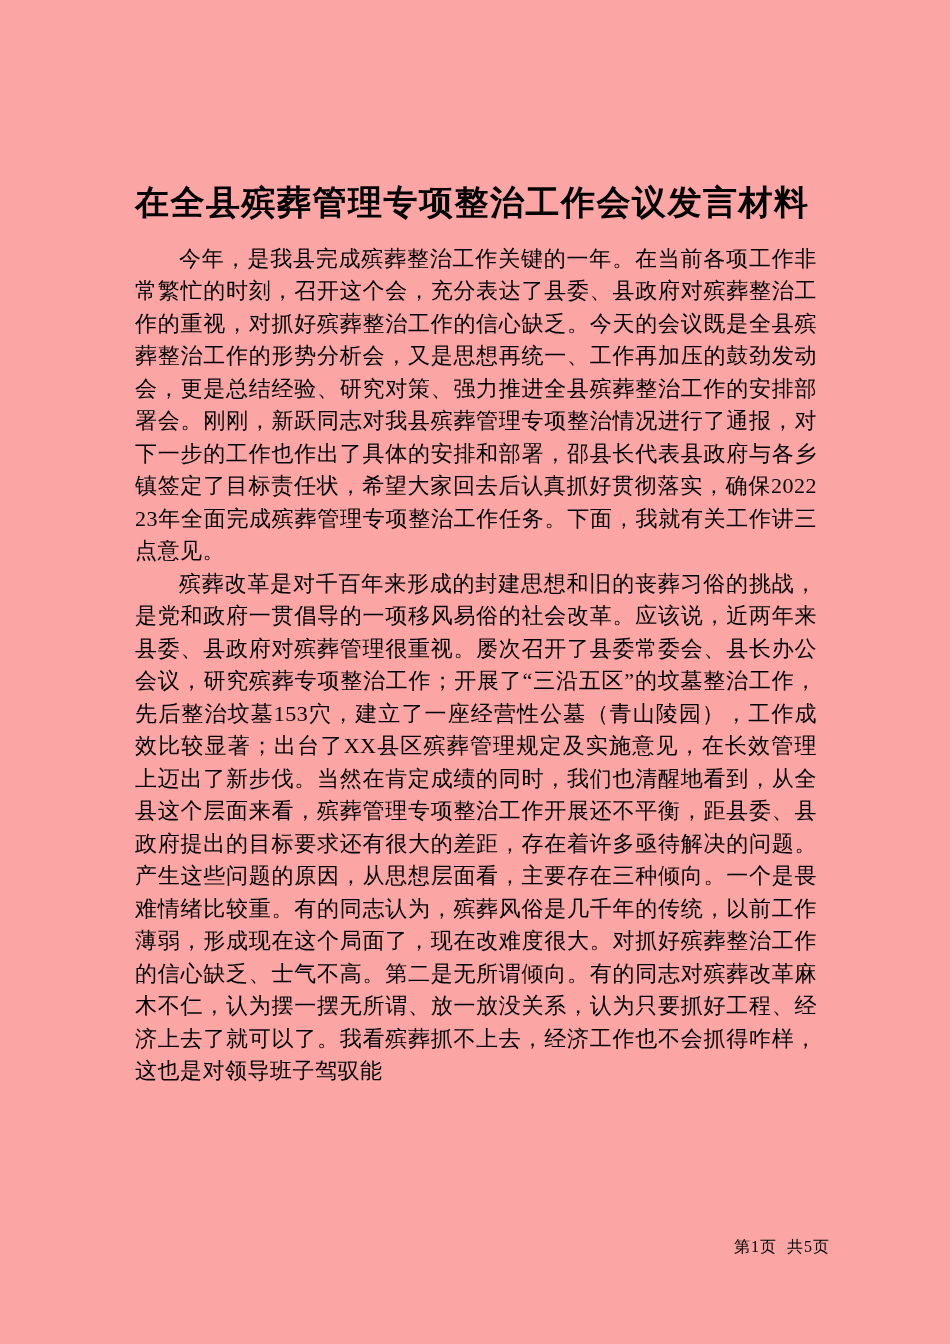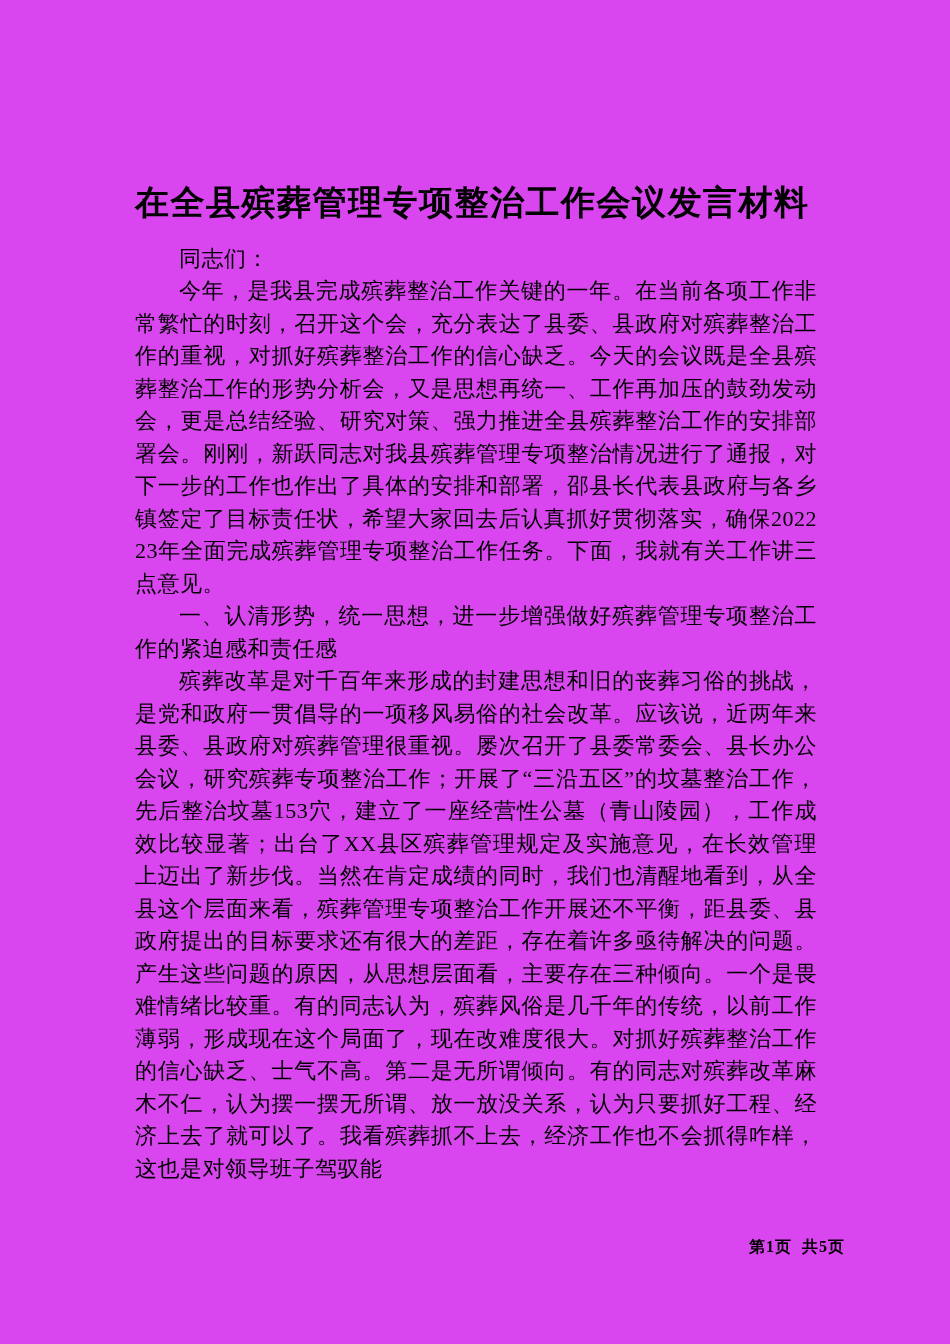--- a/index.html
+++ b/index.html
@@ -5,21 +5,21 @@
   html, body {
     margin: 0;
     padding: 0;
     background: #ffffff;
   }
   .page {
     position: relative;
     width: 950px;
     height: 1344px;
     margin: 0 auto;
-    background: #d946ef;
+    background: #fca5a5;
     box-sizing: border-box;
     padding: 182px 133px 0 135px;
     font-family: "Liberation Serif", "DejaVu Serif", serif;
     color: #000000;
     overflow: hidden;
   }
   .doc-title {
     margin: 0 0 18px 0;
     font-size: 34px;
     font-weight: bold;
@@ -31,43 +31,40 @@
     margin: 0;
     font-size: 22px;
     line-height: 32.5px;
     text-indent: 2em;
     text-align: justify;
     letter-spacing: 0.5px;
     word-break: break-all;
   }
   .page-footer {
     position: absolute;
-    right: 105px;
+    right: 120px;
     bottom: 86px;
     font-size: 16px;
     color: #000000;
     letter-spacing: 1px;
-    font-weight: bold;
   }
   .page-footer .sep {
     display: inline-block;
     width: 10px;
   }
 </style>
 </head>
 <body>
 
 <div class="page">
 
   <h1 class="doc-title">在全县殡葬管理专项整治工作会议发言材料</h1>
 
   <div class="doc-body">
-    <p>同志们：</p>
     <p>今年，是我县完成殡葬整治工作关键的一年。在当前各项工作非常繁忙的时刻，召开这个会，充分表达了县委、县政府对殡葬整治工作的重视，对抓好殡葬整治工作的信心缺乏。今天的会议既是全县殡葬整治工作的形势分析会，又是思想再统一、工作再加压的鼓劲发动会，更是总结经验、研究对策、强力推进全县殡葬整治工作的安排部署会。刚刚，新跃同志对我县殡葬管理专项整治情况进行了通报，对下一步的工作也作出了具体的安排和部署，邵县长代表县政府与各乡镇签定了目标责任状，希望大家回去后认真抓好贯彻落实，确保202223年全面完成殡葬管理专项整治工作任务。下面，我就有关工作讲三点意见。</p>
-    <p>一、认清形势，统一思想，进一步增强做好殡葬管理专项整治工作的紧迫感和责任感</p>
     <p>殡葬改革是对千百年来形成的封建思想和旧的丧葬习俗的挑战，是党和政府一贯倡导的一项移风易俗的社会改革。应该说，近两年来县委、县政府对殡葬管理很重视。屡次召开了县委常委会、县长办公会议，研究殡葬专项整治工作；开展了“三沿五区”的坟墓整治工作，先后整治坟墓153穴，建立了一座经营性公墓（青山陵园），工作成效比较显著；出台了XX县区殡葬管理规定及实施意见，在长效管理上迈出了新步伐。当然在肯定成绩的同时，我们也清醒地看到，从全县这个层面来看，殡葬管理专项整治工作开展还不平衡，距县委、县政府提出的目标要求还有很大的差距，存在着许多亟待解决的问题。产生这些问题的原因，从思想层面看，主要存在三种倾向。一个是畏难情绪比较重。有的同志认为，殡葬风俗是几千年的传统，以前工作薄弱，形成现在这个局面了，现在改难度很大。对抓好殡葬整治工作的信心缺乏、士气不高。第二是无所谓倾向。有的同志对殡葬改革麻木不仁，认为摆一摆无所谓、放一放没关系，认为只要抓好工程、经济上去了就可以了。我看殡葬抓不上去，经济工作也不会抓得咋样，这也是对领导班子驾驭能</p>
   </div>
 
   <div class="page-footer">
     <span>第1页</span><span class="sep"></span><span>共5页</span>
   </div>
 
 </div>
 
 </body></html>

